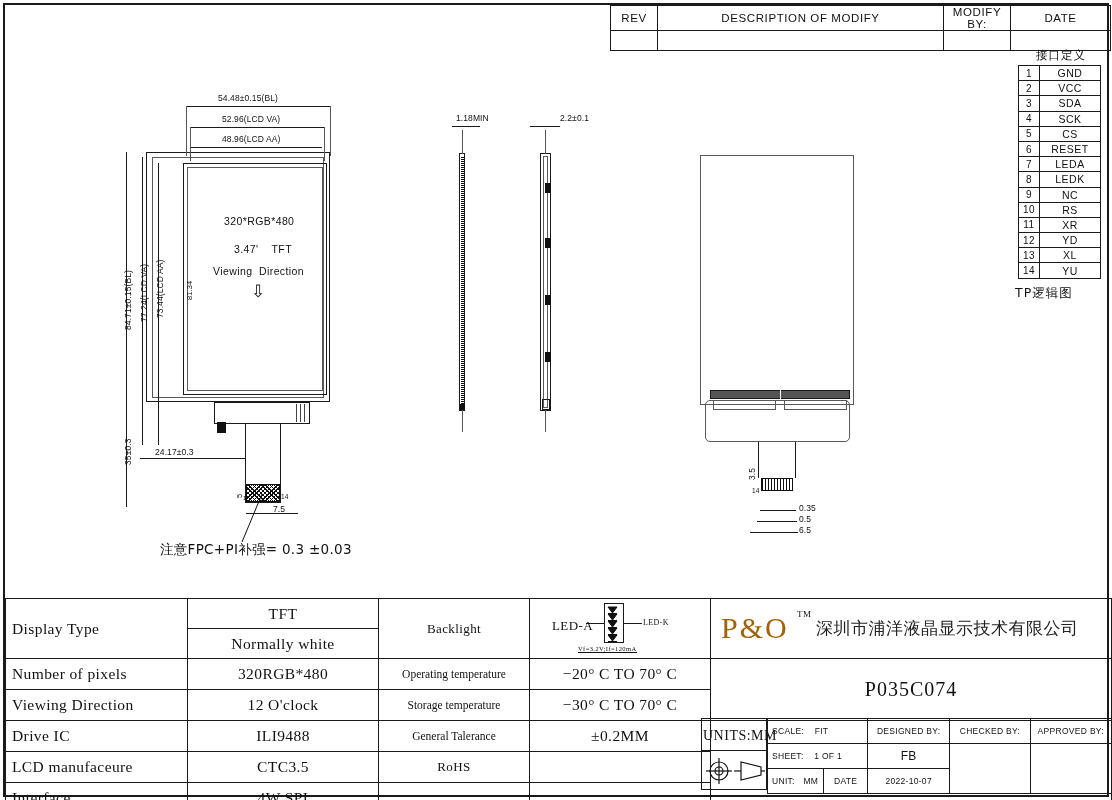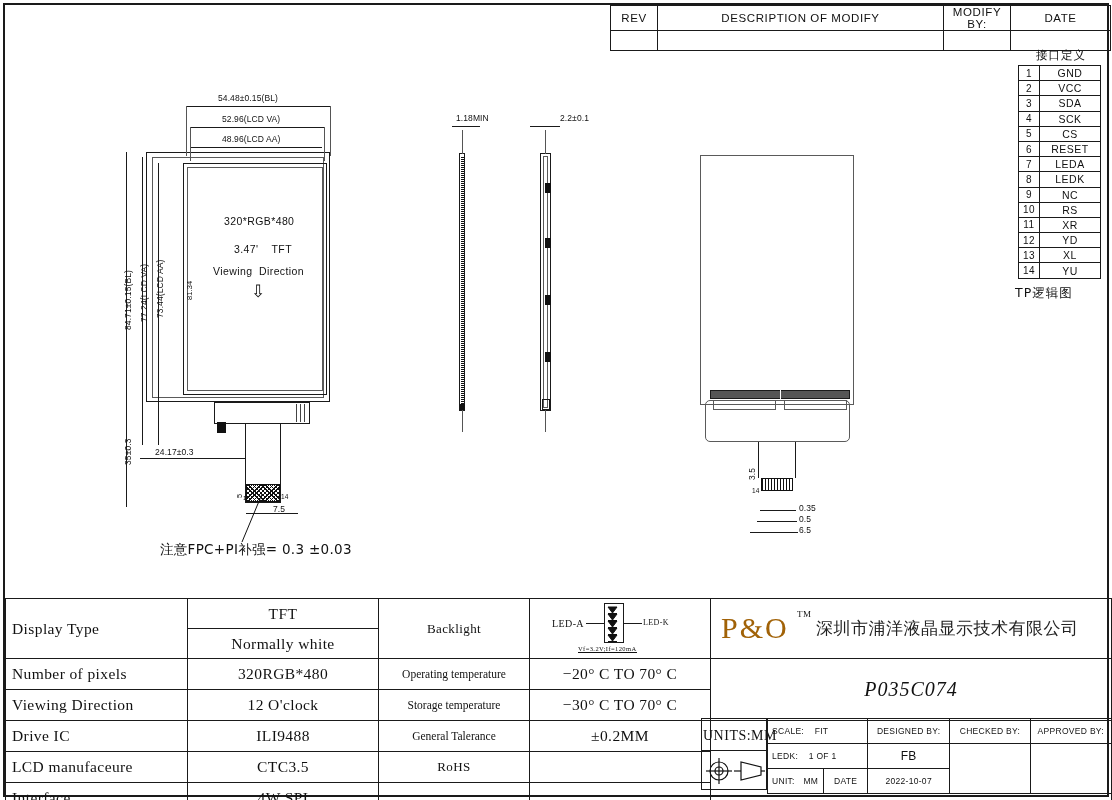--- a/index.html
+++ b/index.html
@@ -42,21 +42,21 @@
   
   #spectbl td{font-family:"Liberation Serif",serif;font-size:15.5px;letter-spacing:.4px;}
   #spectbl td.lbl{text-align:left;padding-left:6px;}
   #spectbl td.small{font-size:11.5px;letter-spacing:0;}
   #spectbl td.med{font-size:13px;}
 
   
   #titletbl td{font-family:"Liberation Sans",sans-serif;font-size:8.5px;
                letter-spacing:.3px;text-align:left;padding-left:4px;}
   #titletbl td.c{text-align:center;padding-left:0;}
-  .partno{font-family:"Liberation Serif",serif;font-size:20px;letter-spacing:1px;font-style:italic;}
+  .partno{font-family:"Liberation Serif",serif;font-size:20px;letter-spacing:1px;}
   .logo{font-family:"Liberation Serif",serif;font-size:30px;letter-spacing:2px;color:#a16207;}
   .cnco{font-family:"DejaVu Sans",sans-serif;font-size:17px;color:#222;letter-spacing:0.5px;}
   .unitsmm{font-family:"Liberation Serif",serif;font-size:14px;letter-spacing:.5px;}
 
   .note{font-family:"DejaVu Sans",sans-serif;font-size:13.5px;color:#111;letter-spacing:.3px;}
 
   .hatch{position:absolute;background:
      repeating-linear-gradient(45deg,#111 0 1px,transparent 1px 3px),
      repeating-linear-gradient(-45deg,#111 0 1px,transparent 1px 3px);
      border:1px solid #111;box-sizing:border-box;}
@@ -268,21 +268,21 @@
               <polygon points="4,18 13,18 8.5,24"></polygon>
                   <line x1="4" y1="24.5" x2="13" y2="24.5"></line>
               <polygon points="4,25 13,25 8.5,31"></polygon>
                   <line x1="4" y1="31.5" x2="13" y2="31.5"></line>
               <polygon points="4,32 13,32 8.5,38"></polygon>
                   <line x1="4" y1="38.5" x2="13" y2="38.5"></line>
             </g>
           </svg>
           <div class="ln" style="left:56px;top:23px;width:18px;height:1px;"></div>
           <div class="ln" style="left:94px;top:23px;width:18px;height:1px;"></div>
-          <div class="t" style="left:22px;top:19px;font-size:10px;letter-spacing:.4px;">LED-A</div>
+          <div class="t" style="left:22px;top:19px;font-size:13px;letter-spacing:.4px;">LED-A</div>
           <div class="t" style="left:113px;top:19px;font-size:8px;letter-spacing:.4px;text-align:center;">LED-K</div>
           <div class="t" style="left:48px;top:46px;font-size:6.5px;border-bottom:1px solid #111;">Vf=3.2V;If=120mA</div>
         </div>
       </td>
       <td rowspan="2" style="width:180px;">
         <div style="position:relative;width:400px;height:58px;">
           <div class="t logo" style="left:10px;top:13px;">P&amp;O</div>
           <div class="t" style="left:86px;top:10px;font-size:9px;">TM</div>
           <div class="t cnco" style="left:105px;top:20px;">深圳市浦洋液晶显示技术有限公司</div>
         </div>
@@ -351,21 +351,21 @@
       <td style="width:95px;height:24px;" colspan="2">
         <span>SCALE:</span>
         <span style="margin-left:8px;">FIT</span>
       </td>
       <td class="c" style="width:82px;">DESIGNED BY:</td>
       <td class="c" style="width:80px;" rowspan="1">CHECKED BY:</td>
       <td class="c" style="width:81px;" rowspan="1">APPROVED BY:</td>
     </tr>
     <tr>
       <td style="height:24px;" colspan="2">
-        <span>LEDK:</span>
+        <span>SHEET:</span>
         <span style="margin-left:8px;">1 OF 1</span>
       </td>
       <td class="c serif" style="font-size:12px;">FB</td>
       <td class="c" rowspan="2"></td>
       <td class="c" rowspan="2"></td>
     </tr>
     <tr>
       <td style="height:24px;width:52px;">
         <span>UNIT:</span>
         <span style="margin-left:6px;">MM</span>

